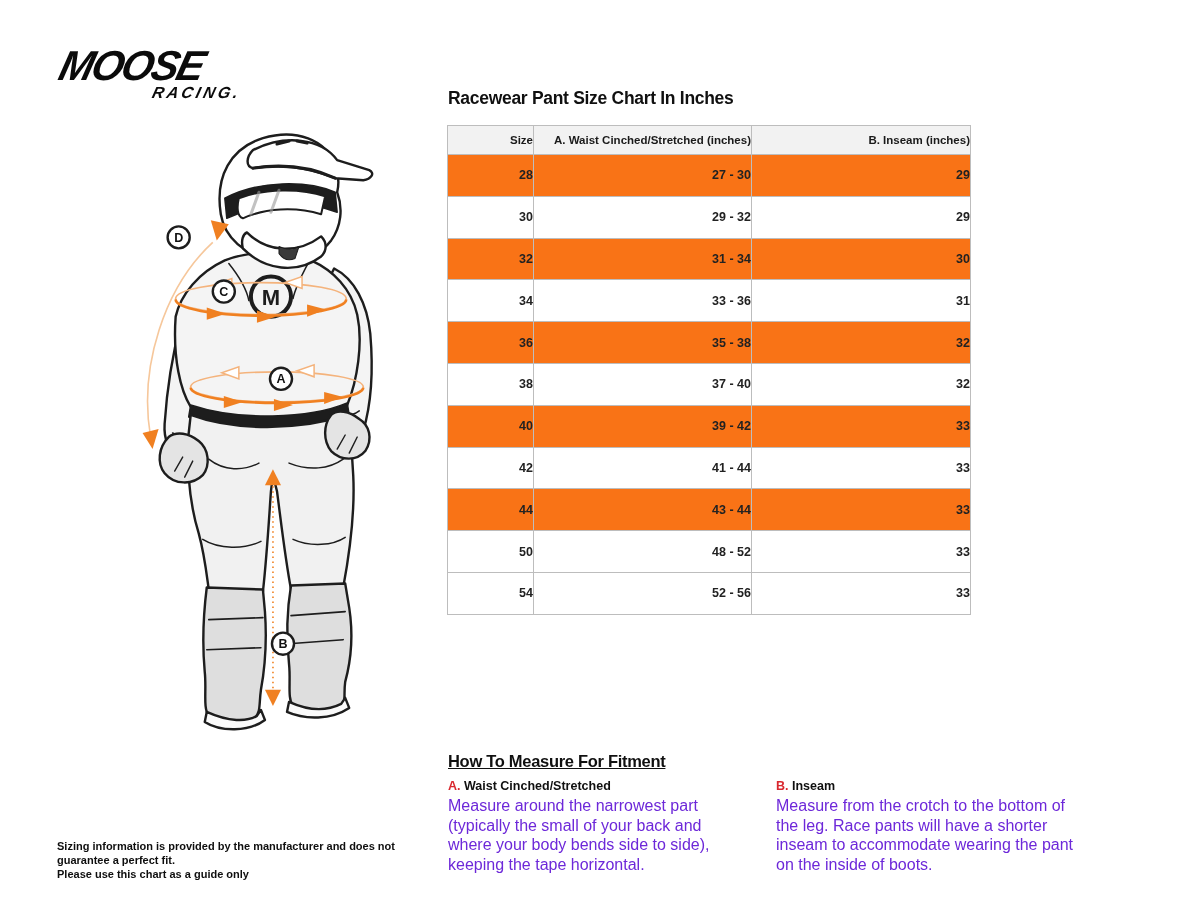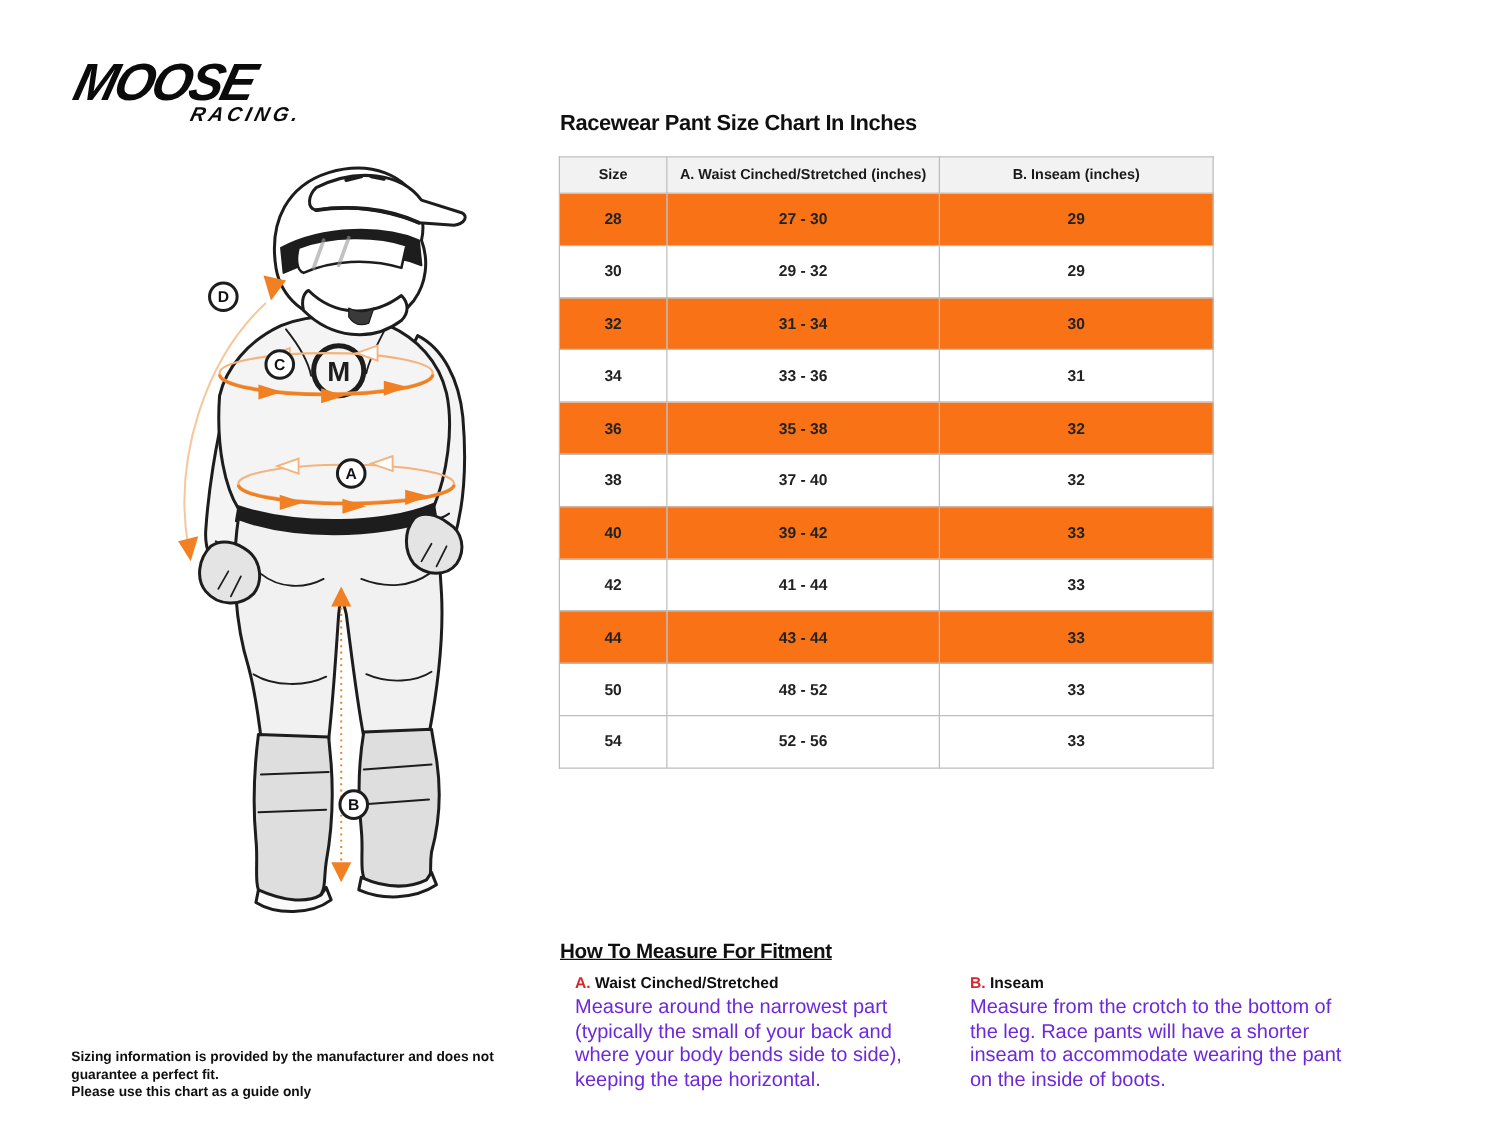--- a/index.html
+++ b/index.html
@@ -19,36 +19,36 @@
     letter-spacing:3px; transform:skewX(-14deg);
     text-align:right; width:186px; margin-top:-2px; line-height:1;
   }
 
   
   #chart-title { left:448px; top:88px; font-size:17.5px; font-weight:700;
     letter-spacing:-0.3px; color:#101010; }
   #size-table { left:447px; top:125px; width:523px; border-collapse:collapse;
     table-layout:fixed; }
   #size-table th, #size-table td {
-    border:1px solid #bdbdbd; text-align:center; vertical-align:middle;
+    border:1px solid #bdbdbd; text-align:right; vertical-align:middle;
   }
   #size-table { border:1px solid #9e9e9e; }
   #size-table th { height:29px; background:#f2f2f2; font-size:11.5px;
     font-weight:700; color:#1a1a1a; }
   #size-table td { height:41.8px; font-size:12.5px; font-weight:600; color:#222; }
   #size-table col.c-size   { width:86px; }
   #size-table col.c-waist  { width:218px; }
   #size-table col.c-inseam { width:219px; }
   #size-table tr.shade td { background:#f97316; }
 
   
   #howto-title { left:448px; top:752px; font-size:16.5px; font-weight:700;
     letter-spacing:-0.3px; color:#101010;text-decoration:underline; }
   .howto-col { top:779px; }
-  #howto-a { left:460px; width:296px; }
+  #howto-a { left:448px; width:296px; }
   #howto-b { left:776px; width:302px; }
   .howto-head { font-size:12.5px; font-weight:700; color:#101010; line-height:1.2; }
   .howto-letter { color:#d9272e; }
   .howto-body { font-size:16px; line-height:1.23; color:#6d28d9; margin-top:2px; }
 
   
   #disclaimer { left:57px; top:840px; width:380px; font-size:11px;
     font-weight:600; line-height:1.27; color:#0f0f0f; }
 
   

